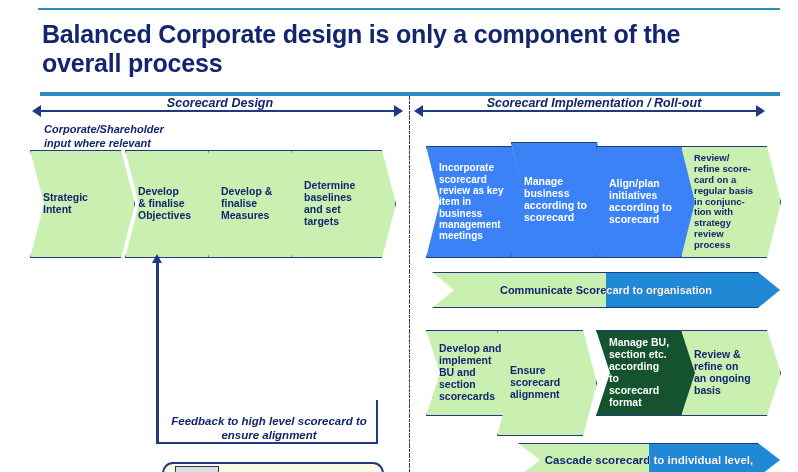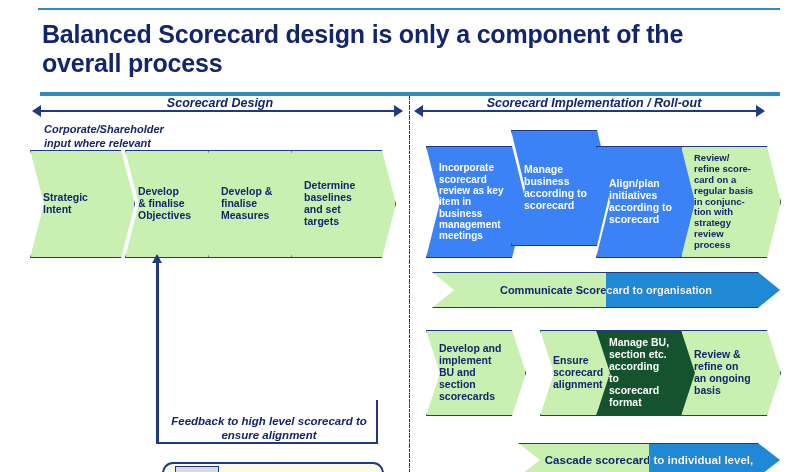--- a/index.html
+++ b/index.html
@@ -200,21 +200,21 @@
     position: absolute;
     background: #DCDCDC;
     border: 1.5px solid #1F3A80;
   }
 </style>
 </head>
 <body>
 
 <div class="top-rule"></div>
 
-<div class="title">Balanced Scorecard design is only a component of the overall process</div>
+<div class="title">Balanced Corporate design is only a component of the overall process</div>
 <div class="title-rule"></div>
 
 <div class="phase-label" style="left:32px; top:96px; width:376px;">Scorecard Design</div>
 <div class="arrowhead left" style="left:32px;"></div>
 <div class="phase-arrow" style="left:40px; width:362px;"></div>
 <div class="arrowhead right" style="left:394px;"></div>
 
 <div class="phase-label" style="left:414px; top:96px; width:360px;">Scorecard Implementation / Roll-out</div>
 <div class="arrowhead left" style="left:414px;"></div>
 <div class="phase-arrow" style="left:422px; width:334px;"></div>
@@ -248,21 +248,21 @@
 
 <div class="chev blue" style="left:426px; top:146px; width:100px; height:112px; font-size:10px;">
   <span class="chev-txt" style="white-space:pre-line;">Incorporate
 scorecard
 review as key
 item in
 business
 management
 meetings</span>
 </div>
-<div class="chev blue" style="left:511px; top:130px; width:100px; height:116px;">
+<div class="chev blue" style="left:511px; top:142px; width:100px; height:116px;">
   <span class="chev-txt" style="white-space:pre-line;">Manage
 business
 according to
 scorecard</span>
 </div>
 <div class="chev blue" style="left:596px; top:146px; width:100px; height:112px;">
   <span class="chev-txt" style="white-space:pre-line;">Align/plan
 initiatives
 according to
 scorecard</span>
@@ -286,21 +286,21 @@
   <span class="txt-layer txt-blue">Communicate Scorecard to organisation</span>
 </div>
 
 <div class="chev green" style="left:426px; top:330px; width:100px; height:86px;">
   <span class="chev-txt" style="white-space:pre-line;">Develop and
 implement
 BU and
 section
 scorecards</span>
 </div>
-<div class="chev green" style="left:540px; top:330px; width:100px; height:86px;">
+<div class="chev green" style="left:497px; top:330px; width:100px; height:106px;">
   <span class="chev-txt" style="white-space:pre-line;">Ensure
 scorecard
 alignment</span>
 </div>
 <div class="chev blue-deep" style="left:596px; top:330px; width:100px; height:86px;">
   <span class="chev-txt" style="white-space:pre-line;">Manage BU,
 section etc.
 according
 to
 scorecard

